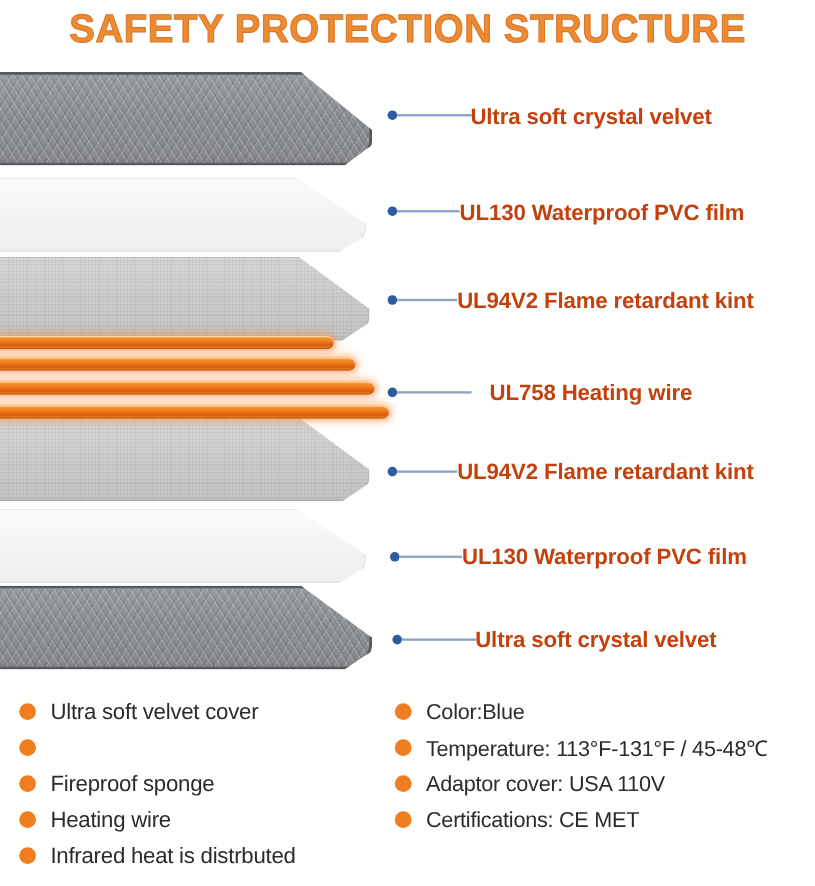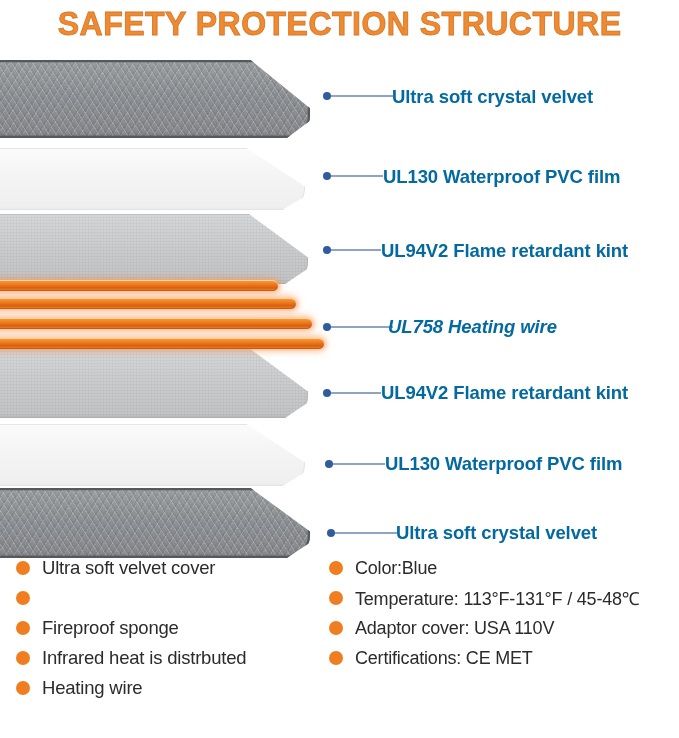--- a/index.html
+++ b/index.html
@@ -148,30 +148,30 @@
   .leader-line {
     height: 1.4px;
     background: #8FA4C4;
     flex: 0 0 auto;
   }
   .layer-label {
     position: absolute;
     font-family: "Liberation Sans", sans-serif;
     font-weight: bold;
     font-size: 18.5px;
-    color: #0369a1;
+    color: #c2410c;
     white-space: nowrap;
     letter-spacing: -0.1px;
   }
 
   
   #spec-lists {
     position: absolute;
     left: 0;
-    top: 553px;
+    top: 578px;
     width: 664px;
     height: 152px;
   }
   .spec-col {
     position: absolute;
     top: 0;
   }
   #spec-col-left  { left: 16px;  width: 310px; }
   #spec-col-right { left: 329px; width: 350px; }
 
@@ -263,21 +263,21 @@
 <div class="leader" style="left:323px; top:244px;">
   <span class="leader-dot"></span>
   <span class="leader-line" style="width:50px;"></span>
 </div>
 <div class="layer-label" style="left:381px; top:240px;">UL94V2 Flame retardant kint</div>
 
 <div class="leader" style="left:323px; top:321px;">
   <span class="leader-dot"></span>
   <span class="leader-line" style="width:62px;"></span>
 </div>
-<div class="layer-label" style="left:388px; top:316px;font-style:italic;">UL758 Heating wire</div>
+<div class="layer-label" style="left:408px; top:316px;">UL758 Heating wire</div>
 
 <div class="leader" style="left:323px; top:387px;">
   <span class="leader-dot"></span>
   <span class="leader-line" style="width:50px;"></span>
 </div>
 <div class="layer-label" style="left:381px; top:382px;">UL94V2 Flame retardant kint</div>
 
 <div class="leader" style="left:325px; top:458px;">
   <span class="leader-dot"></span>
   <span class="leader-line" style="width:52px;"></span>
@@ -299,26 +299,26 @@
     </div>
     <div class="spec-item">
       <span class="spec-bullet"></span>
     </div>
     <div class="spec-item">
       <span class="spec-bullet"></span>
       <span class="spec-text">Fireproof sponge</span>
     </div>
     <div class="spec-item">
       <span class="spec-bullet"></span>
+      <span class="spec-text">Heating wire</span>
+    </div>
+    <div class="spec-item">
+      <span class="spec-bullet"></span>
       <span class="spec-text">Infrared heat is distrbuted</span>
     </div>
-    <div class="spec-item">
-      <span class="spec-bullet"></span>
-      <span class="spec-text">Heating wire</span>
-    </div>
   </div>
 
   <div class="spec-col" id="spec-col-right">
     <div class="spec-item">
       <span class="spec-bullet"></span>
       <span class="spec-text">Color:Blue</span>
     </div>
     <div class="spec-item">
       <span class="spec-bullet"></span>
       <span class="spec-text">Temperature: 113°F-131°F / 45-48℃</span>

